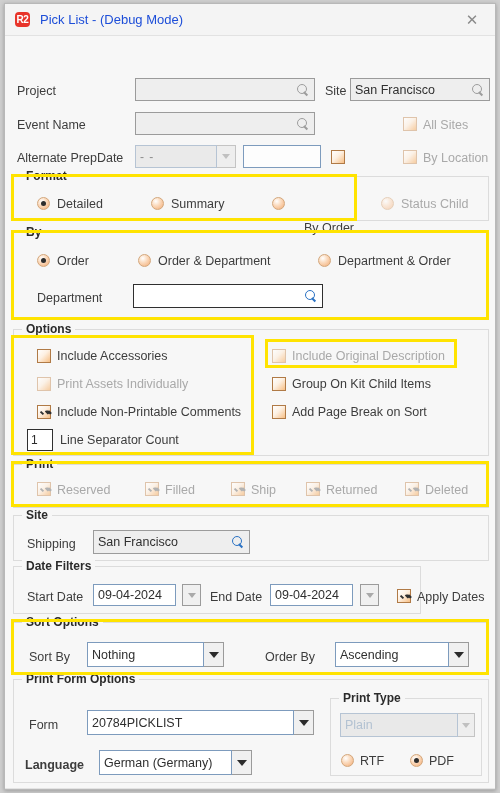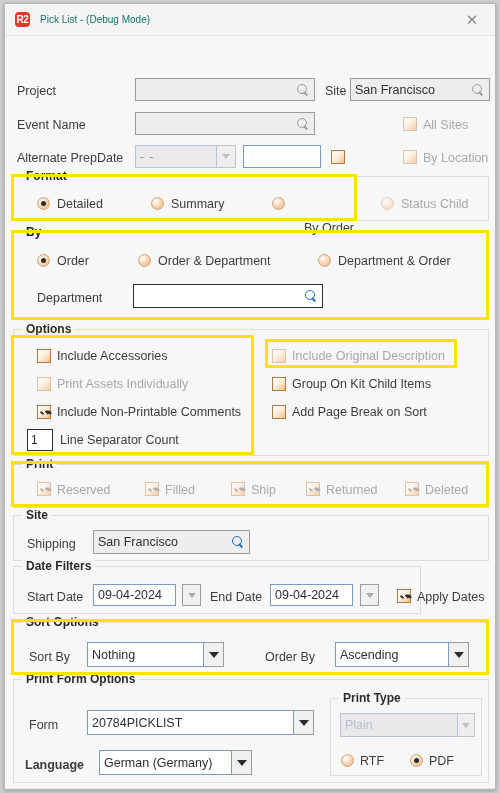--- a/index.html
+++ b/index.html
@@ -32,21 +32,21 @@
   }
   .app-icon{
     width:15px;height:15px;flex:0 0 15px;
     background:#e8342a; border-radius:4px;
     color:#fff; font-size:10px; font-weight:bold;
     display:flex;align-items:center;justify-content:center;
     letter-spacing:-.5px;
     font-family:"Liberation Sans", sans-serif;
   }
   .title-text{
-    margin-left:10px; font-size:10px; color:#0f766e;
+    margin-left:10px; font-size:13px; color:#1d4ed8;
     white-space:nowrap;
   }
   .close-btn{
     position:absolute; right:6px; top:4px;
     width:34px;height:24px;
     display:flex;align-items:center;justify-content:center;
     color:#8a8a8a; font-size:15px;
   }
 
   .client{

